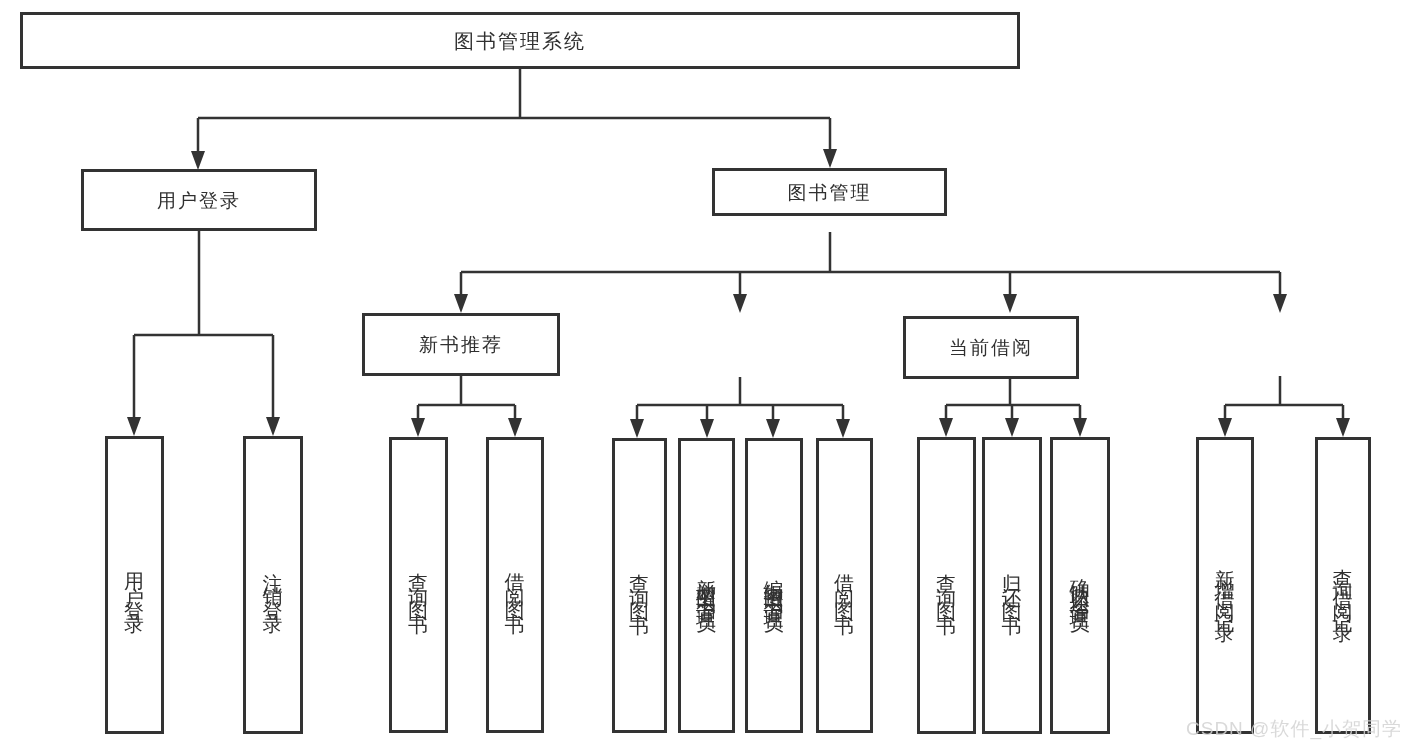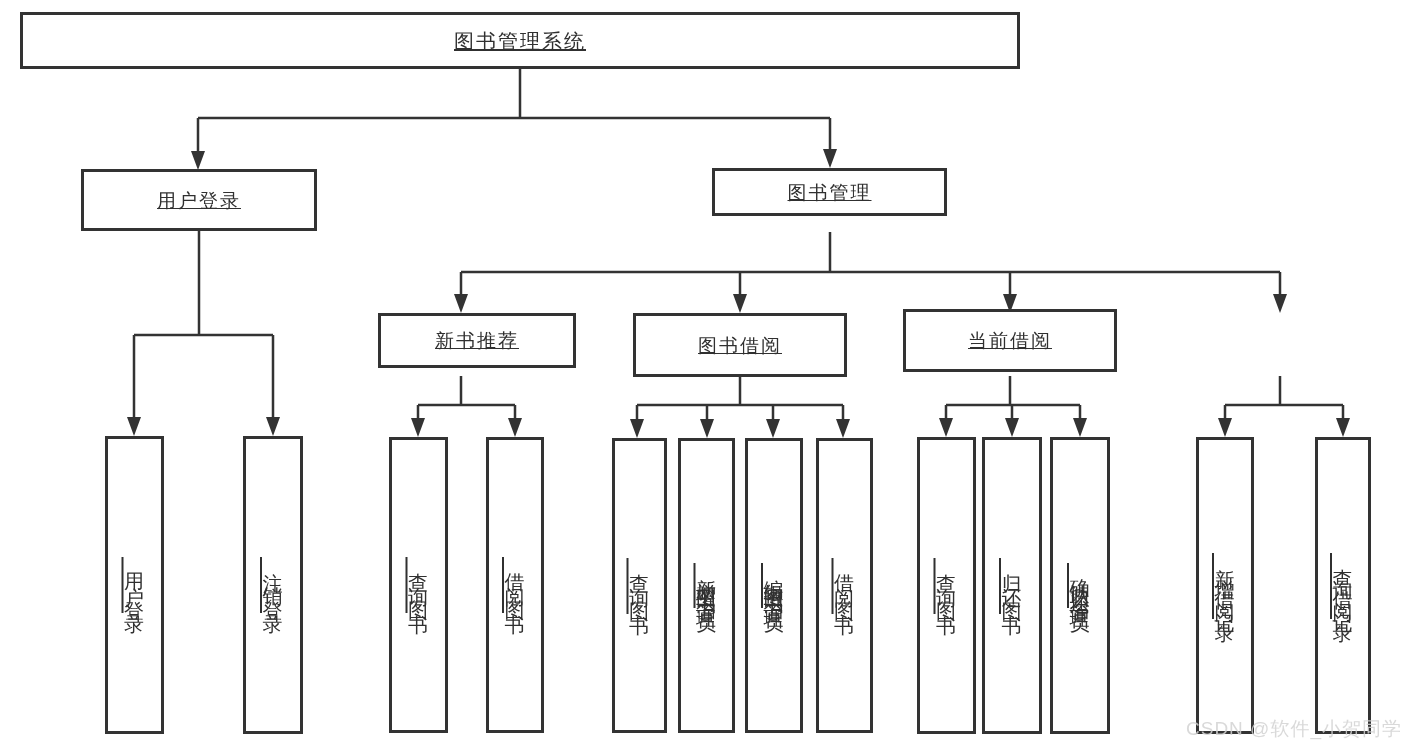--- a/index.html
+++ b/index.html
@@ -27,21 +27,20 @@
     border: 3px solid #333333;
     background: #ffffff;
     display: flex;
     align-items: center;
     justify-content: center;
     color: #303030;
     font-size: 19px;
     letter-spacing: 2px;
     line-height: 1;
     text-align: left;
-    text-decoration: underline;
   }
   .root { font-size: 20px; }
   .v {
     writing-mode: vertical-rl;
     text-orientation: mixed;
     font-size: 20px;
   }
   .v.loose  { letter-spacing: 14px; }
   .v.medium { letter-spacing: 11px; }
   .v.tight  { letter-spacing: 5px; }
@@ -93,23 +92,22 @@
       M1073 418 L1087 418 L1080 437 Z
       M1218 418 L1232 418 L1225 437 Z
       M1336 418 L1350 418 L1343 437 Z"></path>
   </svg>
 
   <div class="box root" style="left:20px; top:12px; width:1000px; height:57px;">图书管理系统</div>
 
   <div class="box" style="left:81px; top:169px; width:236px; height:62px;">用户登录</div>
   <div class="box" style="left:712px; top:168px; width:235px; height:48px;">图书管理</div>
 
-  <div class="box" style="left:362px; top:313px; width:198px; height:55px;margin-left:16px;">新书推荐</div>
-  <div class="box" style="left:633px; top:313px; width:214px; height:64px;">图书借阅</div>
-  <div class="box" style="left:903px; top:309px; width:214px; height:63px;">当前借阅</div>
+  <div class="box" style="left:362px; top:313px; width:198px; height:63px;">新书推荐</div>
+  <div class="box" style="left:903px; top:316px; width:176px; height:63px;">当前借阅</div>
 
   <div class="box v loose" style="left:105px; top:436px; width:59px; height:298px;">用户登录</div>
   <div class="box v loose" style="left:243px; top:436px; width:60px; height:298px;">注销登录</div>
 
   <div class="box v loose" style="left:389px; top:437px; width:59px; height:296px;">查询图书</div>
   <div class="box v loose" style="left:486px; top:437px; width:58px; height:296px;">借阅图书</div>
 
   <div class="box v loose" style="left:612px; top:438px; width:55px; height:295px;">查询图书</div>
   <div class="box v tight" style="left:678px; top:438px; width:57px; height:295px;">新增图书（管理员）</div>
   <div class="box v tight" style="left:745px; top:438px; width:58px; height:295px;">编辑图书（管理员）</div>

